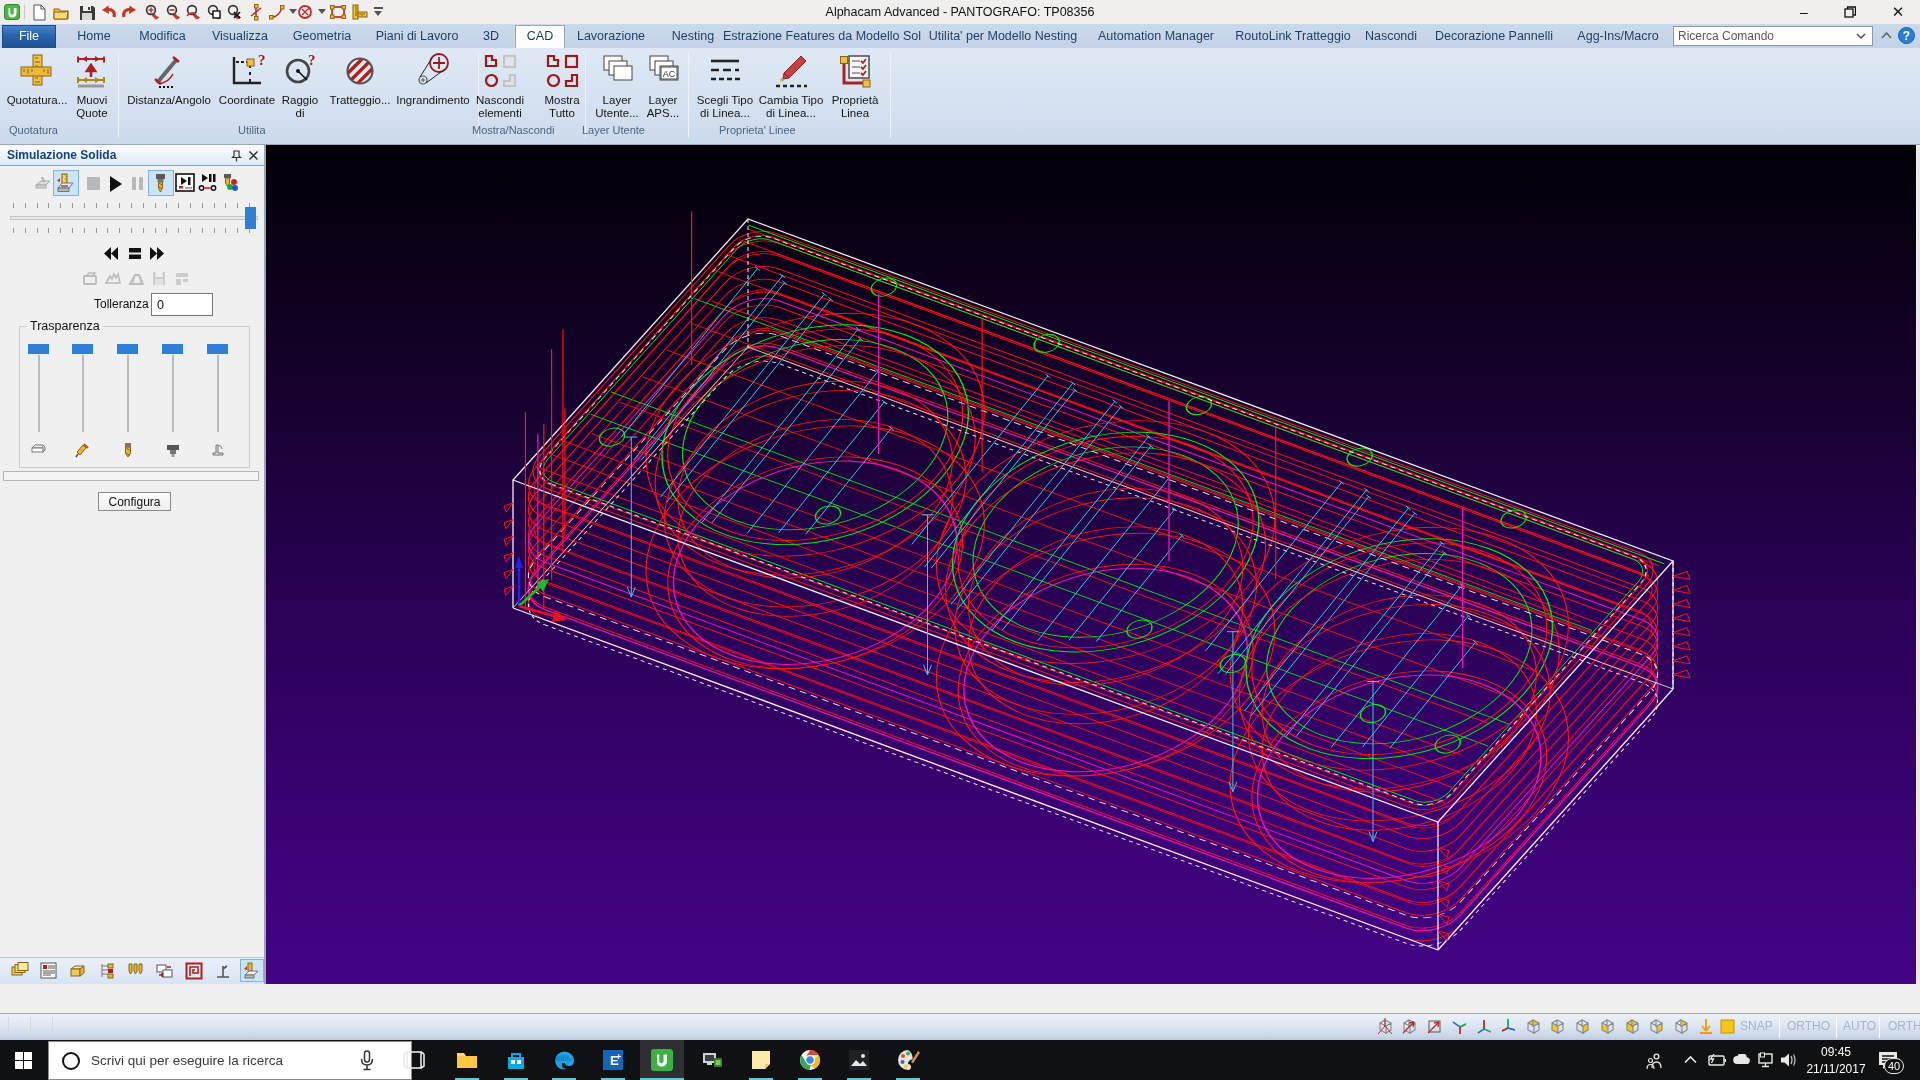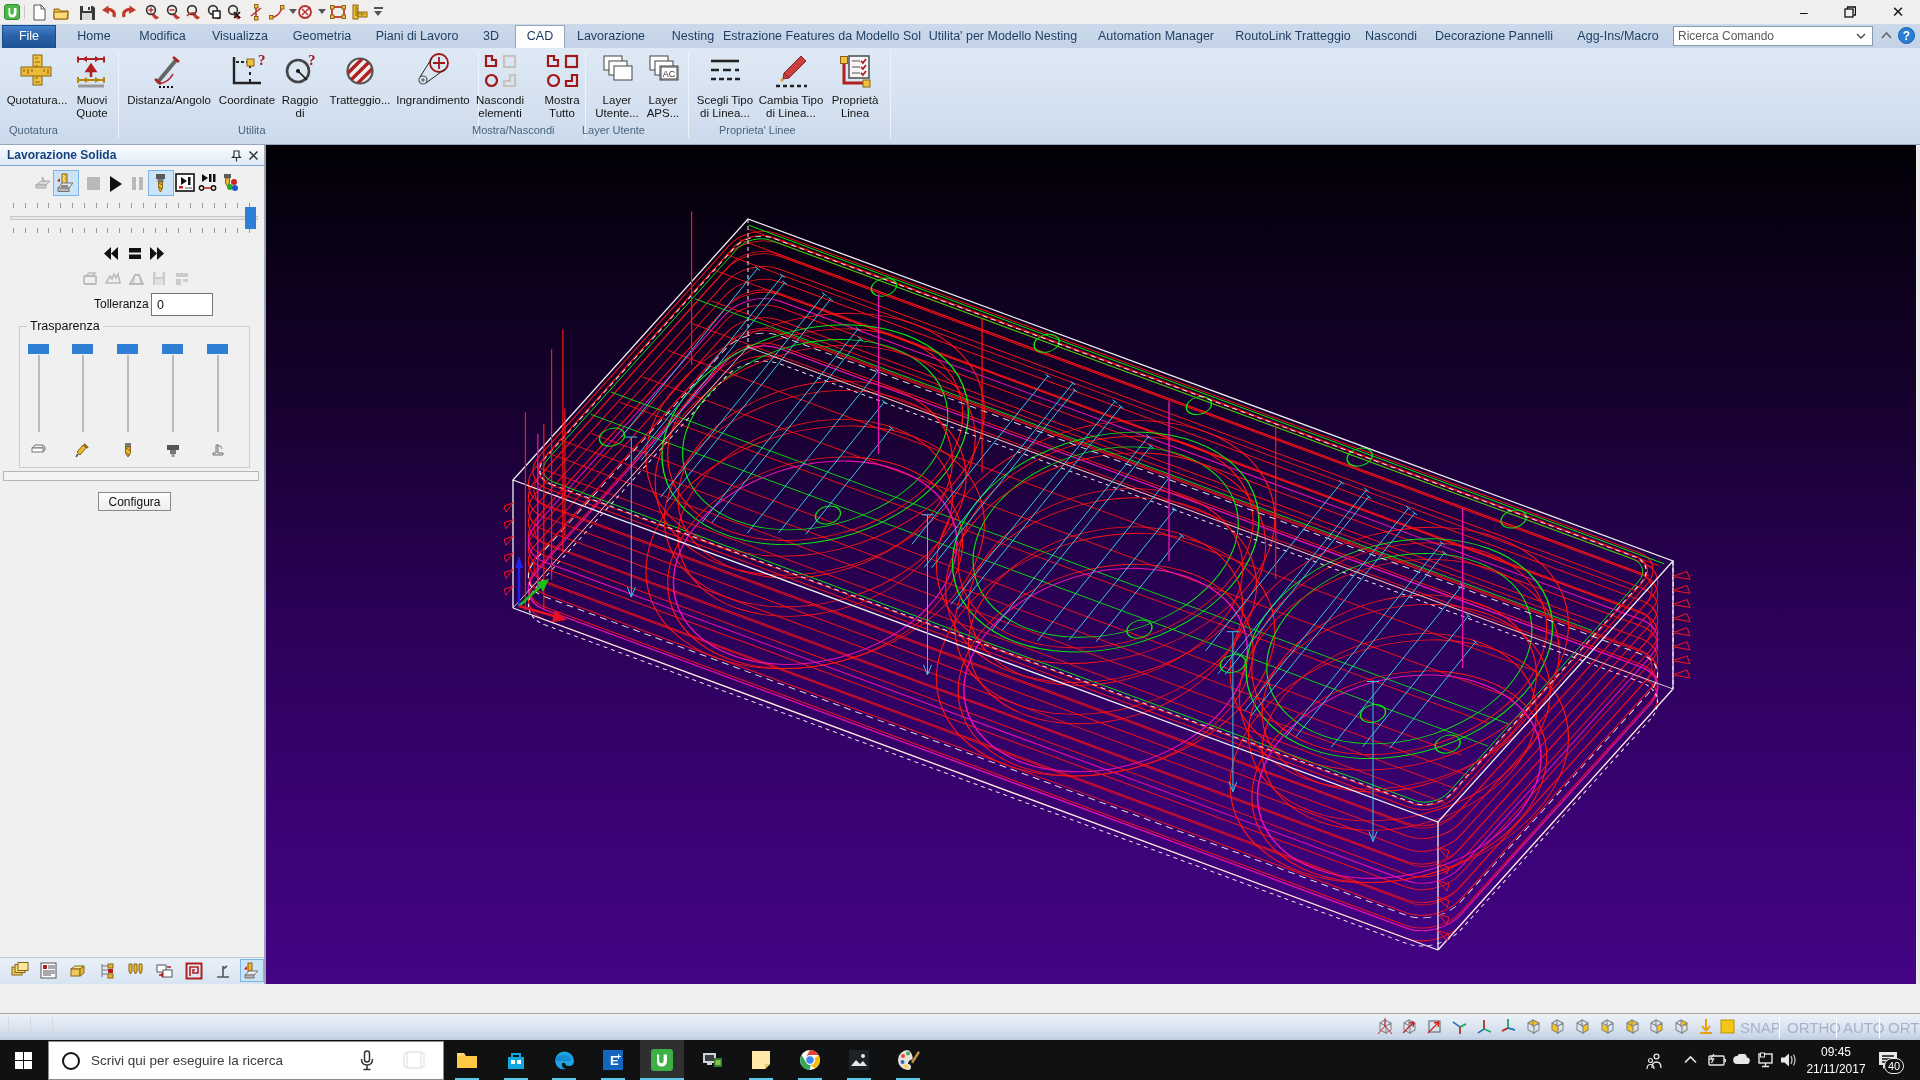--- a/index.html
+++ b/index.html
@@ -14,24 +14,24 @@
 .rsep{position:absolute;top:4px;height:86px;width:1px;background:#b7c5d8;border-right:1px solid #eef3fa}
 .glabel{position:absolute;top:76px;height:14px;font-size:11px;color:#49657f;}
 .ilabel{position:absolute;top:46px;font-size:11.5px;color:#151515;text-align:center;line-height:13px}
 .ricon{position:absolute;top:5px}
 .lp{position:absolute;left:0;top:145px;width:266px;height:839px;background:#f0f0f0;border-right:2px solid #9aa5b1}
 .lpt{position:absolute;left:0;top:0;width:264px;height:21px;background:linear-gradient(180deg,#fafcfe,#dfeaf7);border-bottom:1px solid #86a7cc}
 .lpt b{position:absolute;left:7px;top:3px;font-size:12px;color:#15427d}
 .sbtn{position:absolute;border:1px solid #8a8a8a;background:linear-gradient(180deg,#fdfdfd,#eeeeee);text-align:center;font-size:12px;color:#111}
 .statusa{position:absolute;left:0;top:984px;width:1920px;height:30px;background:#f0f0f0;border-bottom:1px solid #a9a9a9}
 .statusb{position:absolute;left:0;top:1015px;width:1920px;height:25px;background:linear-gradient(180deg,#eaf0f7,#dde6f1 45%,#c9d7e8 85%,#bccbdf)}
-.stxt{position:absolute;top:4px;font-size:15px;color:#a3b4c9}
+.stxt{position:absolute;top:4px;font-size:12px;color:#a3b4c9}
 .ssep{position:absolute;top:2px;height:21px;width:1px;background:#d4d8dd}
 .taskbar{position:absolute;left:0;top:1040px;width:1920px;height:40px;background:#101113}
-.search{position:absolute;left:48px;top:1041px;width:396px;height:39px;background:#fff;border:1px solid #8b8b8b}
+.search{position:absolute;left:48px;top:1041px;width:364px;height:39px;background:#fff;border:1px solid #8b8b8b}
 .search span{position:absolute;left:42px;top:11px;font-size:13.5px;color:#3a3a3a}
 .tray{position:absolute;top:0;height:40px;color:#fff}
 </style></head><body>
 <div class="tb">
     <svg class="abs" style="left:4px;top:4px" width="17" height="17" viewBox="0 0 17 17">
       <rect x="0.5" y="0.5" width="15" height="15" rx="2.5" fill="#4cb748" stroke="#2f8f2d"></rect>
       <path d="M4.5 4 l0 5.5 q0 4 3.5 4 q4.5 0 4.5-5 l0-4.5 -2.7 0 0 4.5 q0 2.2-1.8 2.2 t-1.8-2.2 l0-4.5 z" fill="#fff"></path>
     </svg>
     <div class="abs" style="left:24px;top:5px;width:1px;height:14px;background:#c9c9c9"></div>
     <svg class="abs" style="left:31px;top:4px" width="17" height="17" viewBox="0 0 17 17">
@@ -106,20 +106,21 @@
       <rect x="12" y="11" width="3.5" height="3.5" fill="#f1c232" stroke="#8a6414"></rect>
     </svg>
     <svg class="abs" style="left:351px;top:4px" width="17" height="17" viewBox="0 0 17 17">
       <rect x="2" y="1" width="5" height="14" fill="#f1c232" stroke="#8a6414"></rect>
       <path d="M4 3h2M4 5h3M4 7h2M4 9h3M4 11h2" stroke="#8a6414"></path>
       <rect x="7" y="8" width="9" height="5" fill="#f1c232" stroke="#8a6414"></rect>
       <path d="M9 9v2M11 9v3M13 9v2" stroke="#8a6414"></path>
     </svg>
     <div class="abs" style="left:374px;top:7px;width:9px;height:2px;background:#555"></div>
     <div class="abs" style="left:374px;top:11px;border:4.5px solid transparent;border-top:5px solid #555"></div>
+    <div class="abs" style="top:5px;left:0;width:1920px;text-align:center;font-size:12.5px;color:#101010">Alphacam Advanced - PANTOGRAFO: TP08356</div>
     <div class="winbtn" style="left:1787px;font-size:14px">–</div>
     <svg class="abs" style="left:1844px;top:6px" width="12" height="12">
       <rect x="1" y="3" width="8" height="8" fill="none" stroke="#111" stroke-width="1.3"></rect>
       <path d="M3.5 3 V1 h8 v8 h-2" fill="none" stroke="#111" stroke-width="1.3"></path>
     </svg>
     <div class="winbtn" style="left:1881px;font-size:15px">✕</div>
   </div>
 <div class="tabs">
     <div class="tab filetab" style="left:2px;width:54px">File</div>
     <div class="tab" style="left:66px;width:56px">Home</div>
@@ -266,21 +267,21 @@
       <path d="M15 8 h8 M15 14 h8 M15 20 h8" stroke="#888" stroke-width="1.6"></path>
       <path d="M24 8 l2 2 3-4 M24 14 l2 2 3-4 M24 20 l2 2 3-4" stroke="#b02020" stroke-width="1.8" fill="none"></path>
       <path d="M7 7 V30 H28" fill="none" stroke="#b02020" stroke-width="3"></path>
       <rect x="3.5" y="3.5" width="7" height="7" fill="#f0c040" stroke="#8a6414"></rect>
       <rect x="26" y="27" width="7" height="7" fill="#f0c040" stroke="#8a6414"></rect>
     </svg>
     <div class="ilabel" style="left:825px;width:60px">Proprietà<br>Linea</div>
   </div>
 <div class="lp">
     <div class="lpt">
-      <b>Lavorazione Solida</b>
+      <b>Simulazione Solida</b>
       <svg class="abs" style="left:231px;top:5px" width="11" height="12">
         <path d="M3 1 h5 v5 l1.5 1.5 h-8 L3 6 z M5.5 7.5 v4" fill="none" stroke="#333" stroke-width="1.2"></path>
       </svg>
       <svg class="abs" style="left:248px;top:5px" width="11" height="11">
         <path d="M1.5 1.5 l8 8 m0-8 l-8 8" stroke="#333" stroke-width="1.5"></path>
       </svg>
     </div>
     <svg class="abs" style="left:34px;top:28px" width="20" height="20" viewBox="0 0 20 20">
       <path d="M2 12 l5-4 h9 l-4 4 z" fill="#d9d9d9" stroke="#aaa"></path>
       <path d="M8 4 c1.5 0 1.5 4 3 4 c-1.5 1 -3 0 -3-4z" fill="#c9c9c9" stroke="#aaa"></path>

